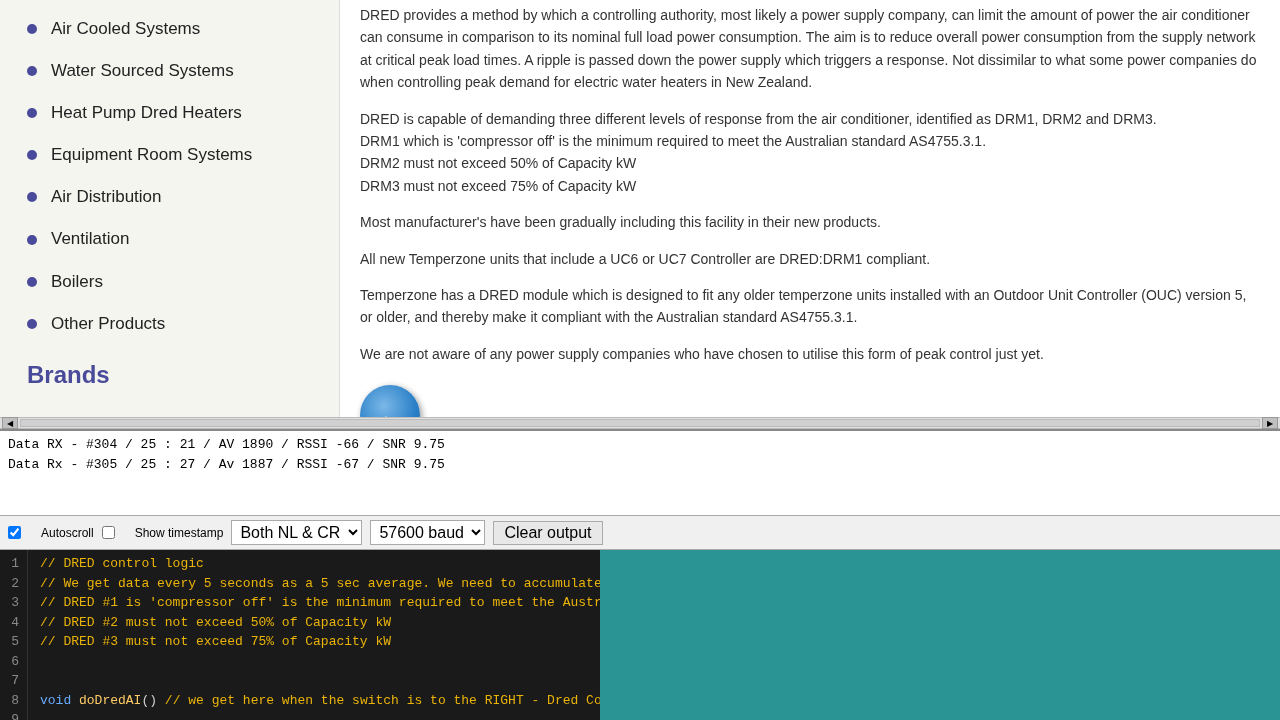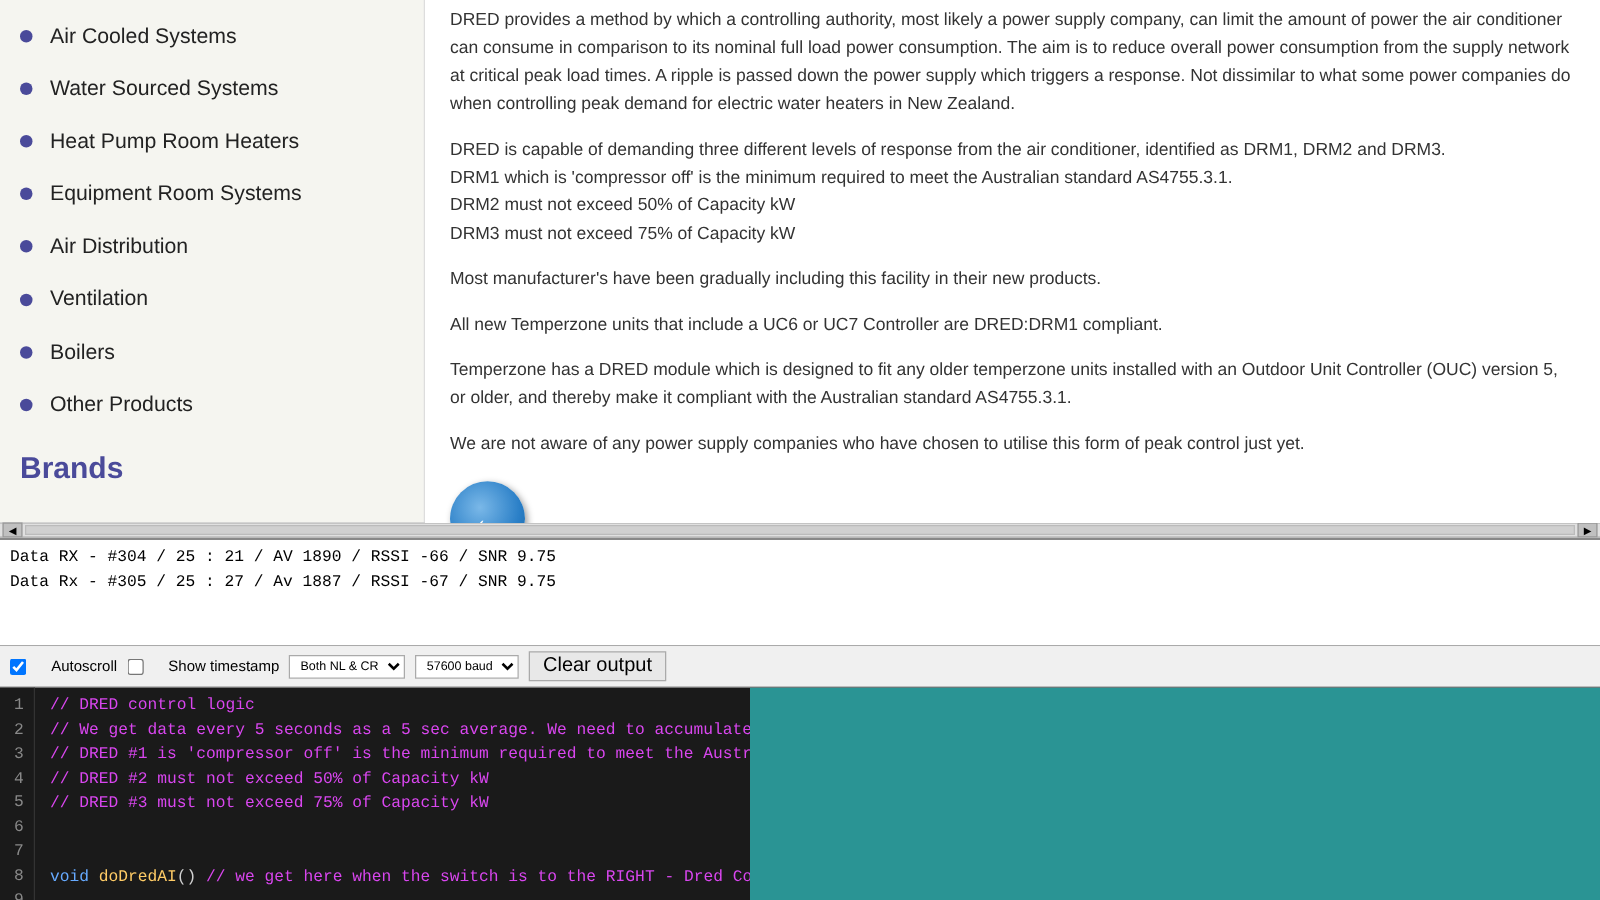--- a/index.html
+++ b/index.html
@@ -11,21 +11,21 @@
       overflow: hidden;
     }
 
     
     .sidebar {
       width: 340px;
       min-width: 340px;
       background: #f5f5f0;
       border-right: 1px solid #ddd;
       overflow-y: auto;
-      padding: 8px 0;
+      padding: 8px 11px;
     }
 
     .sidebar-item {
       display: flex;
       align-items: center;
       padding: 10px 16px;
       cursor: pointer;
       font-size: 17px;
       color: #222;
       border-bottom: none;
@@ -162,21 +162,21 @@
     }
 
     .checkbox-label {
       display: flex;
       align-items: center;
       gap: 20px;
       font-size: 12px;
     }
 
     .dropdown-select {
-      font-size: 10px;
+      font-size: 16px;
       padding: 2px 4px;
       border: 1px solid #aaa;
       background: #fff;
     }
 
     .clear-btn {
       font-size: 16px;
       padding: 2px 10px;
       background: #e8e8e8;
       border: 1px solid #aaa;
@@ -213,21 +213,21 @@
       padding: 4px 12px;
       overflow-x: auto;
       white-space: nowrap;
     }
 
     .code-line {
       line-height: 1.5;
       color: #d0d0d0;
     }
 
-    .code-comment { color: #d946ef; }
+    .code-comment { color: #eab308; }
     .code-keyword { color: #66aaff; }
     .code-function { color: #ffcc66; }
 
     .teal-panel {
       background: #2a9494;
       width: 680px;
       min-width: 680px;
     }
   </style>
 </head>
@@ -240,21 +240,21 @@
         <div class="sidebar-item">
           <div class="sidebar-bullet"></div>
           <span class="sidebar-item-label">Air Cooled Systems</span>
         </div>
         <div class="sidebar-item">
           <div class="sidebar-bullet"></div>
           <span class="sidebar-item-label">Water Sourced Systems</span>
         </div>
         <div class="sidebar-item">
           <div class="sidebar-bullet"></div>
-          <span class="sidebar-item-label">Heat Pump Room Heaters</span>
+          <span class="sidebar-item-label">Heat Pump Dred Heaters</span>
         </div>
         <div class="sidebar-item">
           <div class="sidebar-bullet"></div>
           <span class="sidebar-item-label">Equipment Room Systems</span>
         </div>
         <div class="sidebar-item">
           <div class="sidebar-bullet"></div>
           <span class="sidebar-item-label">Air Distribution</span>
         </div>
         <div class="sidebar-item">

